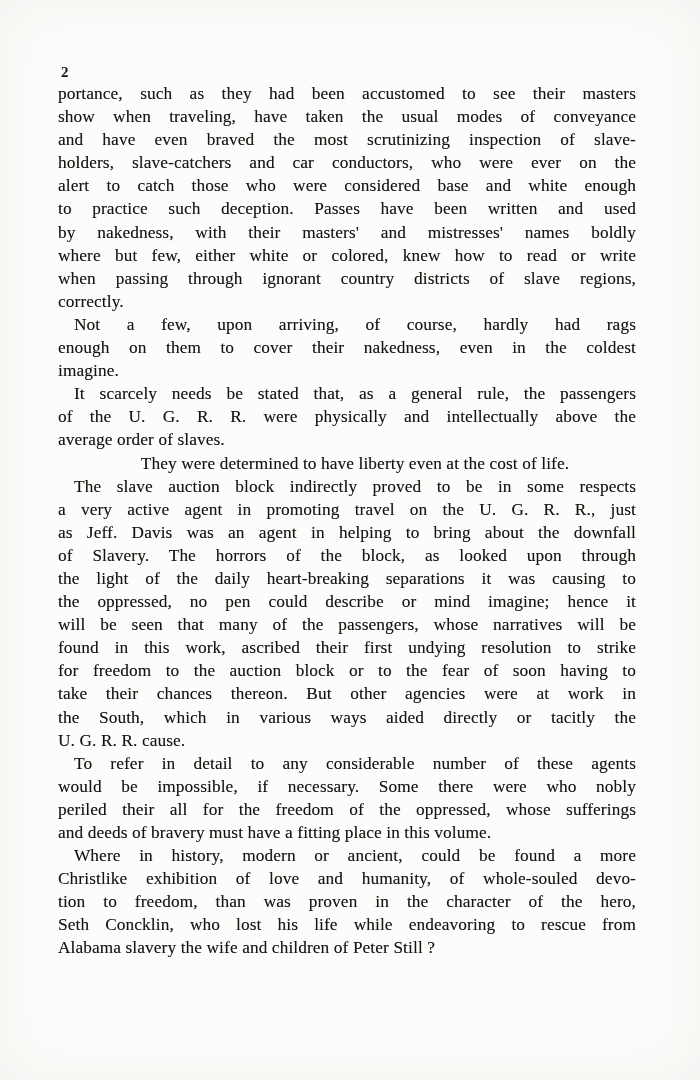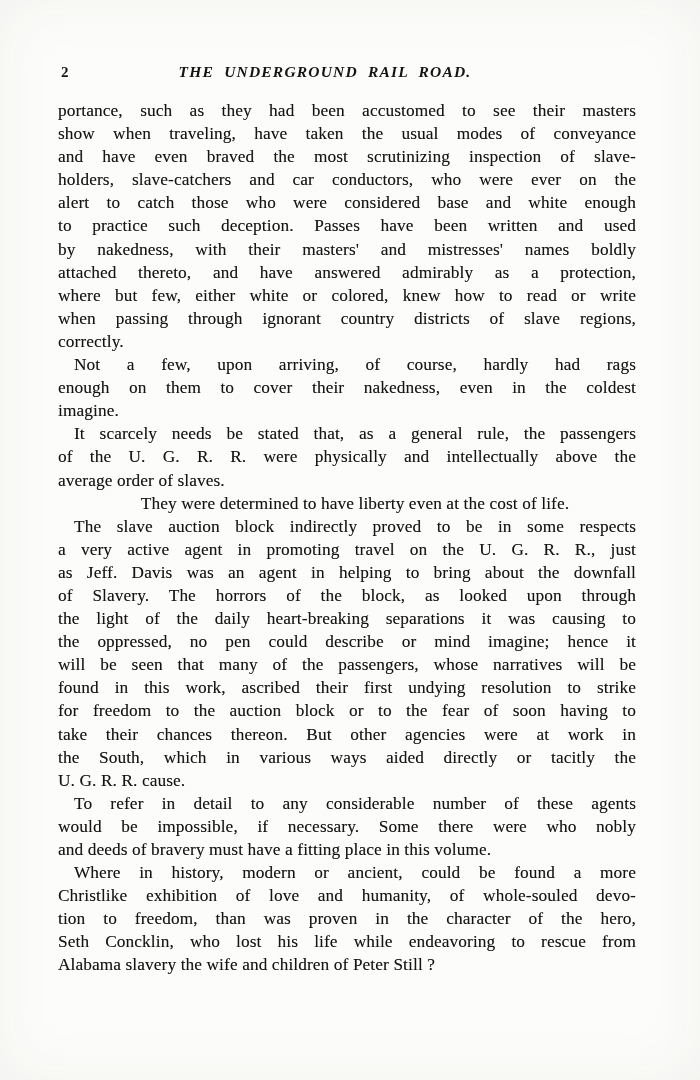--- a/index.html
+++ b/index.html
@@ -34,21 +34,21 @@
     text-align: center;
     font-size: 15.5px;
     font-weight: bold;
     font-style: italic;
     letter-spacing: 1.2px;
     word-spacing: 5px;
     white-space: nowrap;
   }
   .text-body {
     position: absolute;
-    top: 99px;
+    top: 82px;
     left: 58px;
     width: 578px;
   }
   .paragraph { margin: 0; padding: 0; }
   .line {
     font-size: 17.2px;
     line-height: 23.1px;
     height: 23.1px;
     letter-spacing: 0.15px;
     white-space: normal;
@@ -59,32 +59,30 @@
     text-align-last: justify;
   }
   .line.indent { padding-left: 16px; text-align: center; }
 </style>
 </head>
 <body>
 
 <div class="page">
   <div class="running-head">
     <span class="page-number">2</span>
-    <div class="head-title">THE UNDERGROUND RAIL ROAD.</div>
   </div>
   <div class="text-body">
       <div class="paragraph">
         <div class="line just">portance, such as they had been accustomed to see their masters</div>
         <div class="line just">show when traveling, have taken the usual modes of conveyance</div>
         <div class="line just">and have even braved the most scrutinizing inspection of slave-</div>
         <div class="line just">holders, slave-catchers and car conductors, who were ever on the</div>
         <div class="line just">alert to catch those who were considered base and white enough</div>
         <div class="line just">to practice such deception. Passes have been written and used</div>
         <div class="line just">by nakedness, with their masters' and mistresses' names boldly</div>
-        <div class="line just">attached thereto, and have answered admirably as a protection,</div>
         <div class="line just">where but few, either white or colored, knew how to read or write</div>
         <div class="line just">when passing through ignorant country districts of slave regions,</div>
         <div class="line">correctly.</div>
       </div>
       <div class="paragraph">
         <div class="line just indent">Not a few, upon arriving, of course, hardly had rags</div>
         <div class="line just">enough on them to cover their nakedness, even in the coldest</div>
         <div class="line">imagine.</div>
       </div>
       <div class="paragraph">
@@ -105,20 +103,21 @@
         <div class="line just">will be seen that many of the passengers, whose narratives will be</div>
         <div class="line just">found in this work, ascribed their first undying resolution to strike</div>
         <div class="line just">for freedom to the auction block or to the fear of soon having to</div>
         <div class="line just">take their chances thereon. But other agencies were at work in</div>
         <div class="line just">the South, which in various ways aided directly or tacitly the</div>
         <div class="line">U. G. R. R. cause.</div>
       </div>
       <div class="paragraph">
         <div class="line just indent">To refer in detail to any considerable number of these agents</div>
         <div class="line just">would be impossible, if necessary. Some there were who nobly</div>
+        <div class="line just">periled their all for the freedom of the oppressed, whose sufferings</div>
         <div class="line">and deeds of bravery must have a fitting place in this volume.</div>
       </div>
       <div class="paragraph">
         <div class="line just indent">Where in history, modern or ancient, could be found a more</div>
         <div class="line just">Christlike exhibition of love and humanity, of whole-souled devo-</div>
         <div class="line just">tion to freedom, than was proven in the character of the hero,</div>
         <div class="line just">Seth Concklin, who lost his life while endeavoring to rescue from</div>
         <div class="line">Alabama slavery the wife and children of Peter Still ?</div>
       </div>
     </div>

